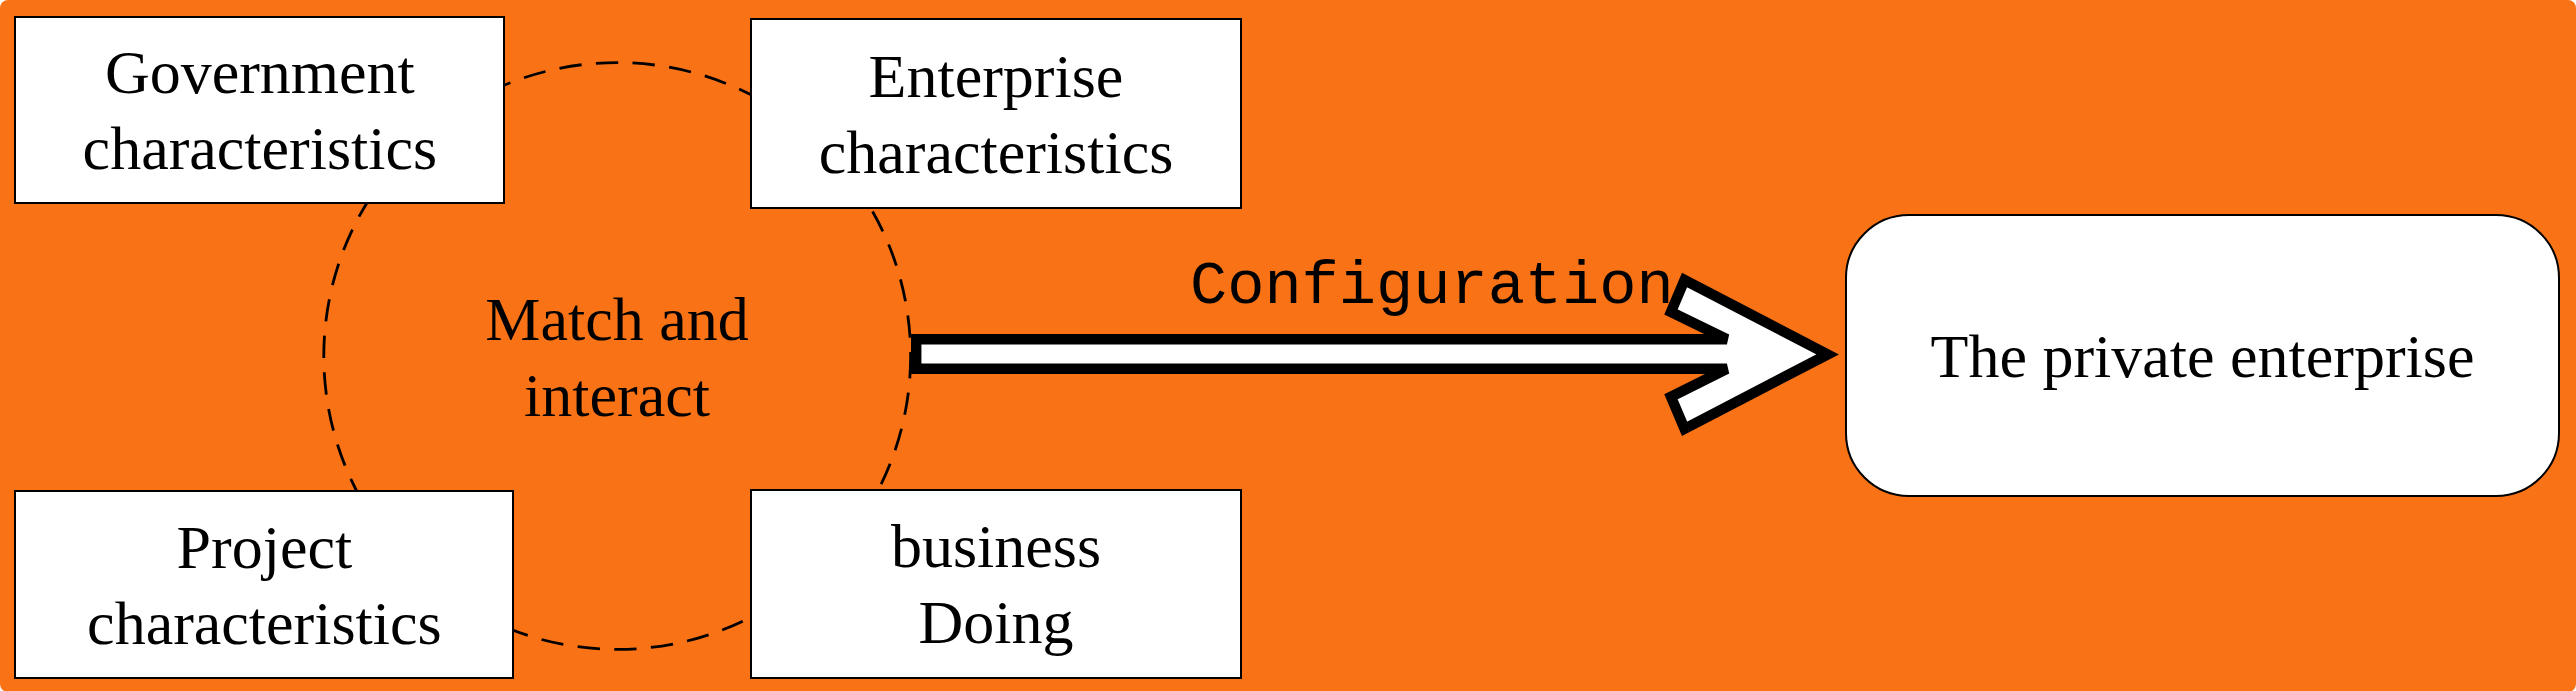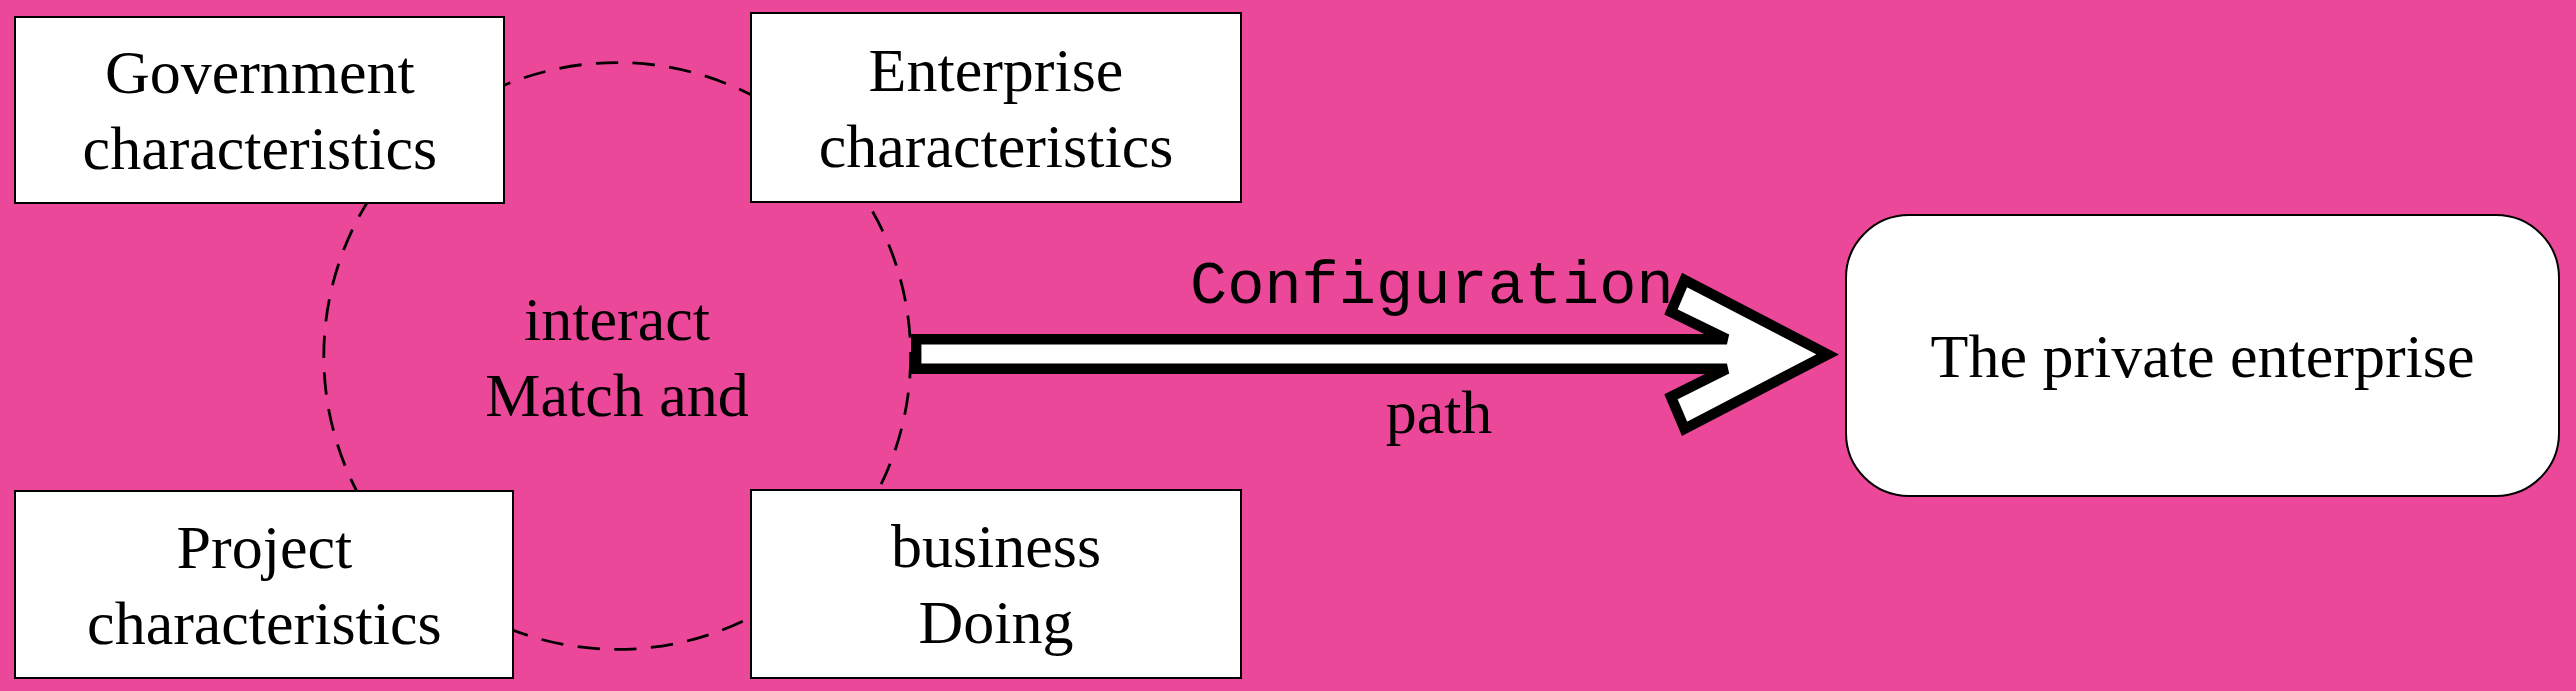--- a/index.html
+++ b/index.html
@@ -4,24 +4,25 @@
 <style>
   html, body {
     margin: 0;
     padding: 0;
     background: #ffffff;
   }
   .canvas {
     position: relative;
     width: 2576px;
     height: 692px;
-    background: #ec4899;
+    background: #f97316;
     font-family: "Liberation Serif", "DejaVu Serif", serif;
     color: #000000;
     overflow: hidden;
+    border-radius: 8px;
   }
   .layer {
     position: absolute;
     left: 0;
     top: 0;
     width: 2576px;
     height: 692px;
     pointer-events: none;
   }
   .node {
@@ -31,21 +32,21 @@
     border: 2.4px solid #000000;
     display: flex;
     flex-direction: column;
     align-items: center;
     justify-content: center;
     text-align: center;
     font-size: 62px;
     line-height: 76px;
   }
   .box-gov   { left: 14.4px;  top: 16px;  width: 491px; height: 188px; }
-  .box-ent   { left: 750px; top: 12px;  width: 492px; height: 191px; }
+  .box-ent   { left: 750px; top: 18px;  width: 492px; height: 191px; }
   .box-proj  { left: 14.4px;  top: 490px; width: 500px; height: 189px; }
   .box-doing { left: 750px; top: 489px; width: 492px; height: 190px; }
   .box-result {
     left: 1845px; top: 214px; width: 715px; height: 283px;
     border-radius: 64px;
     text-align: right;
   }
   .floating-label {
     position: absolute;
     text-align: center;
@@ -81,33 +82,30 @@
     <span class="line">Project</span>
     <span class="line">characteristics</span>
   </div>
 
   <div class="node box-doing">
     <span class="line">business</span>
     <span class="line">Doing</span>
   </div>
 
   <div class="floating-label circle-label">
+    <span class="line">Match and</span>
     <span class="line">interact</span>
-    <span class="line">Match and</span>
   </div>
 
   <svg class="layer" viewBox="0 0 3222 865" aria-hidden="true">
     <polygon points="1146,424 2160,424 2090,390 2107,350 2286,443 2107,536 2090,496 2160,461 1146,461" fill="#ffffff" stroke="#000000" stroke-width="13" stroke-linejoin="miter"></polygon>
   </svg>
 
   <div class="floating-label config-line">
     <span class="line">Configuration</span>
-  </div>
-  <div class="floating-label path-line">
-    <span class="line">path</span>
   </div>
 
   <div class="node box-result">
     <span class="line">The private enterprise</span>
   </div>
 
 </div>
 
 
 </body></html>

